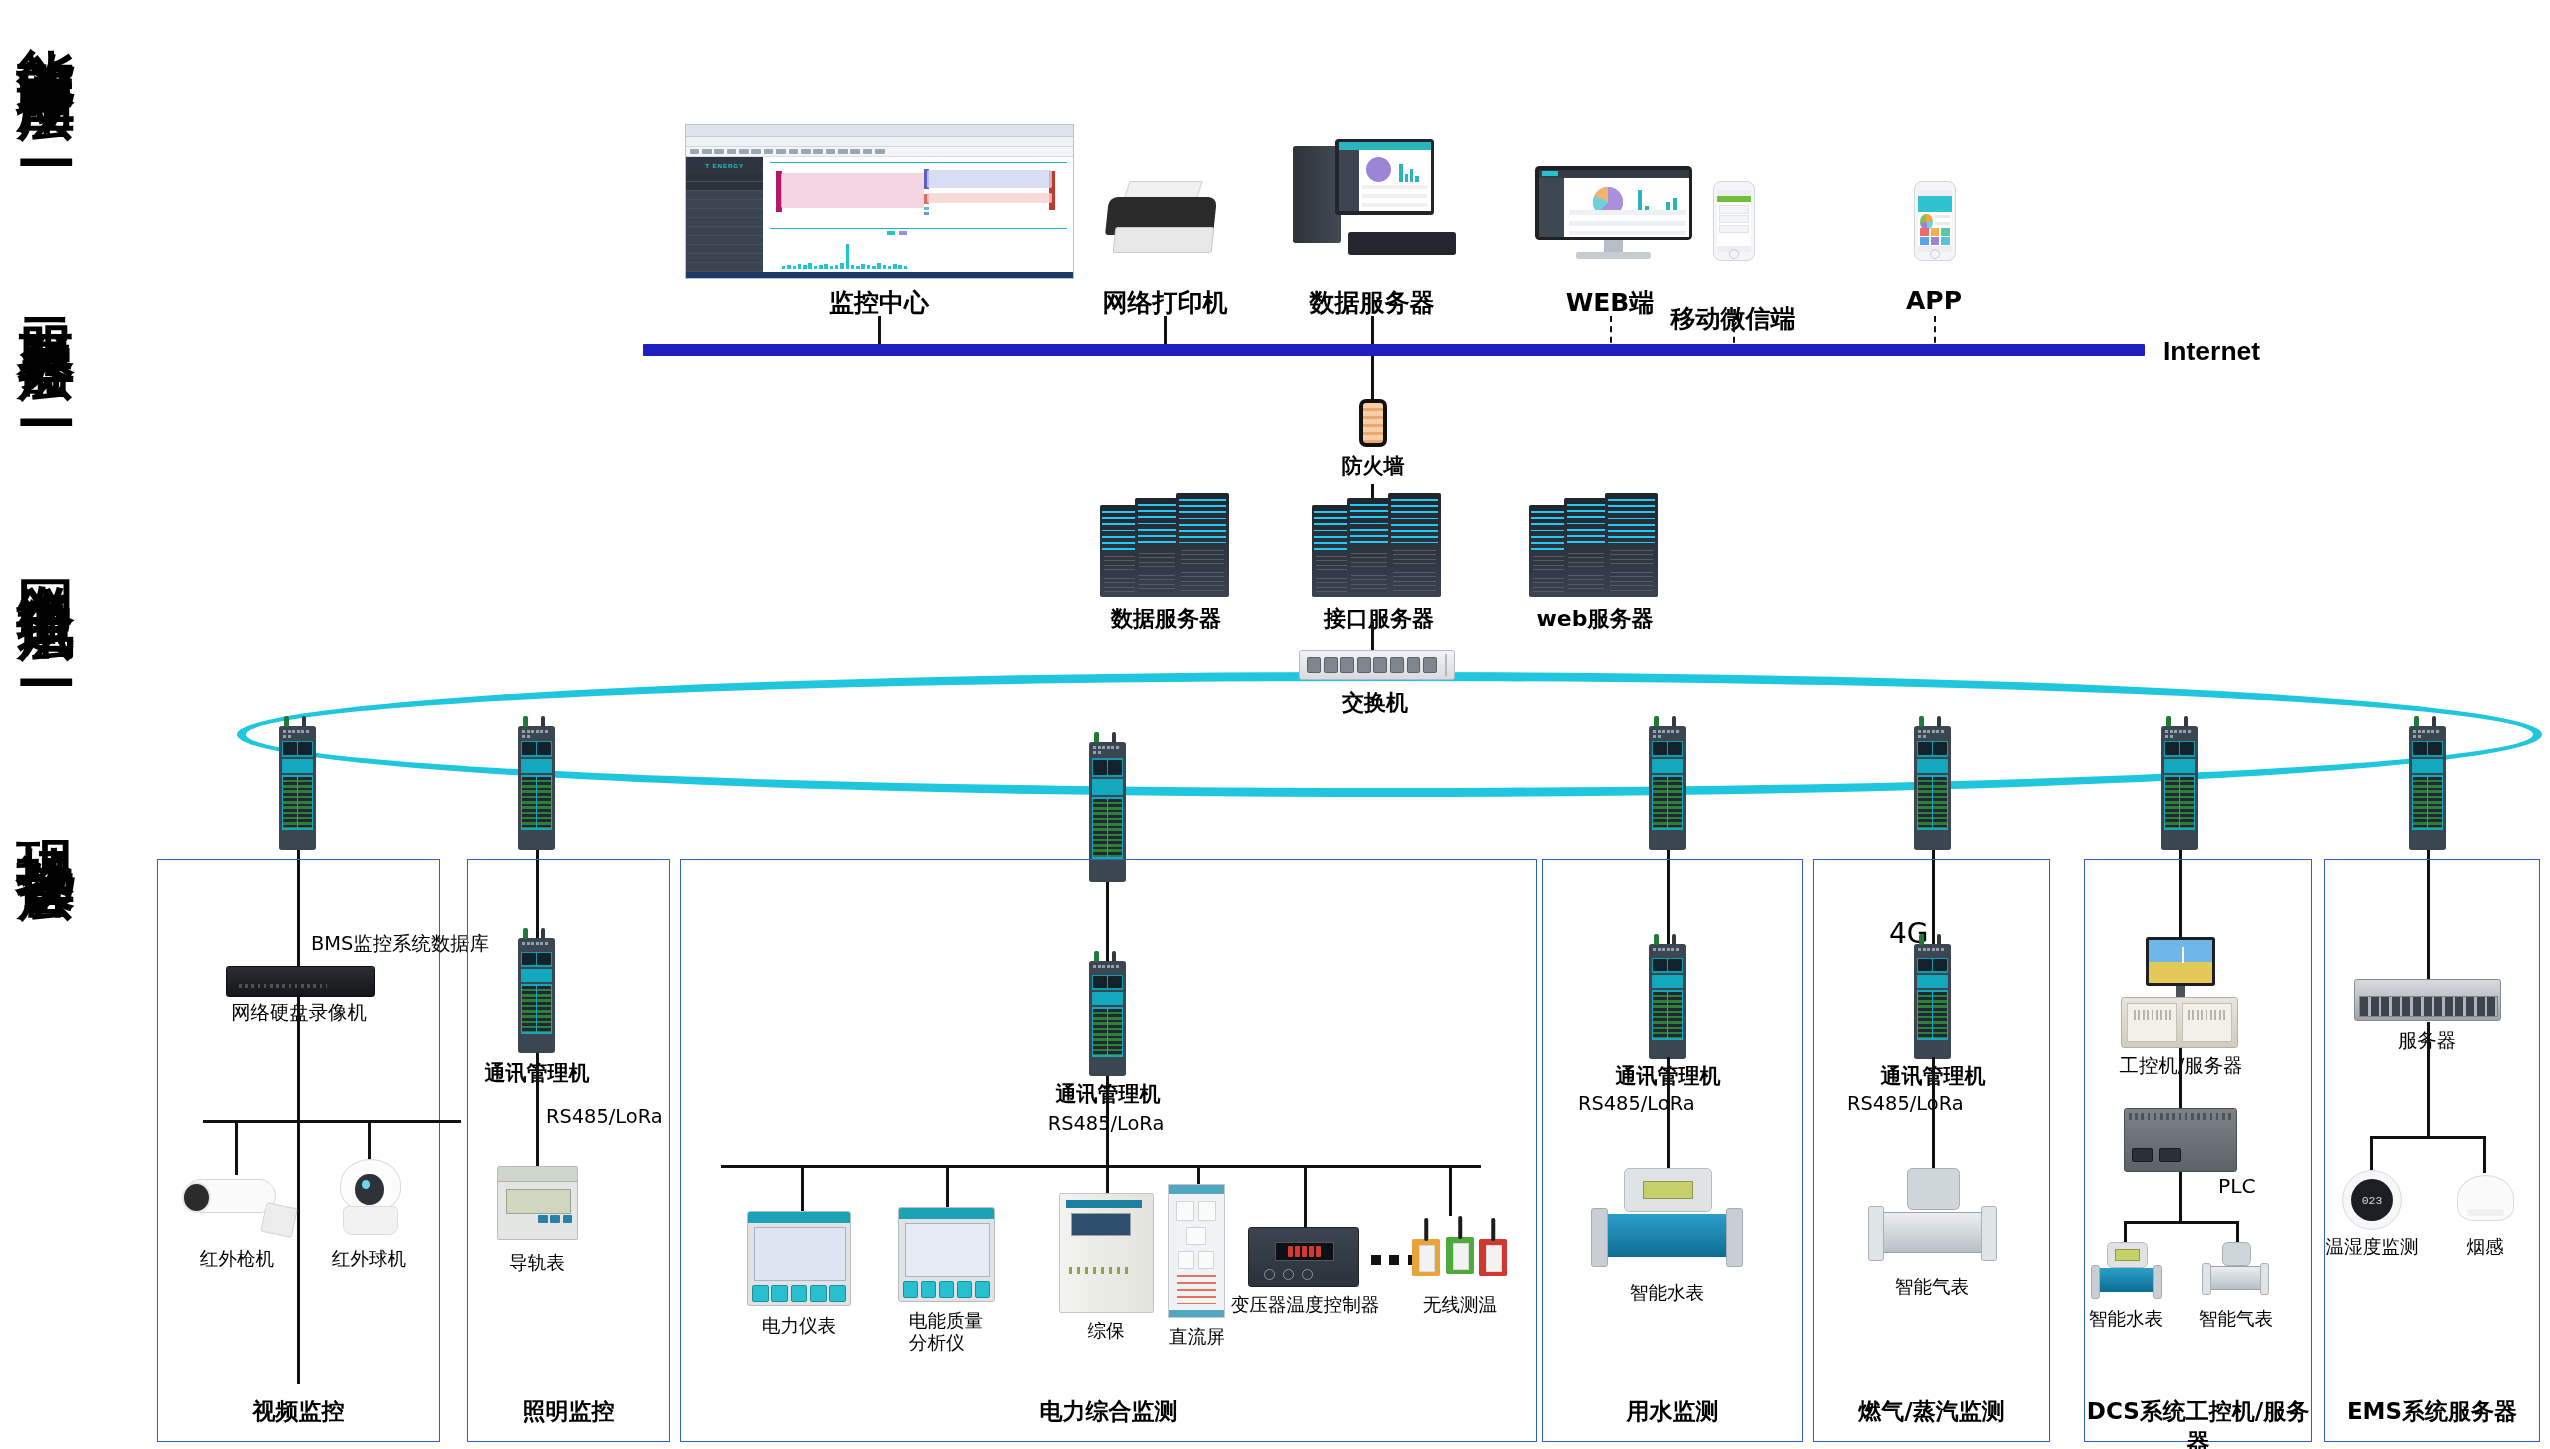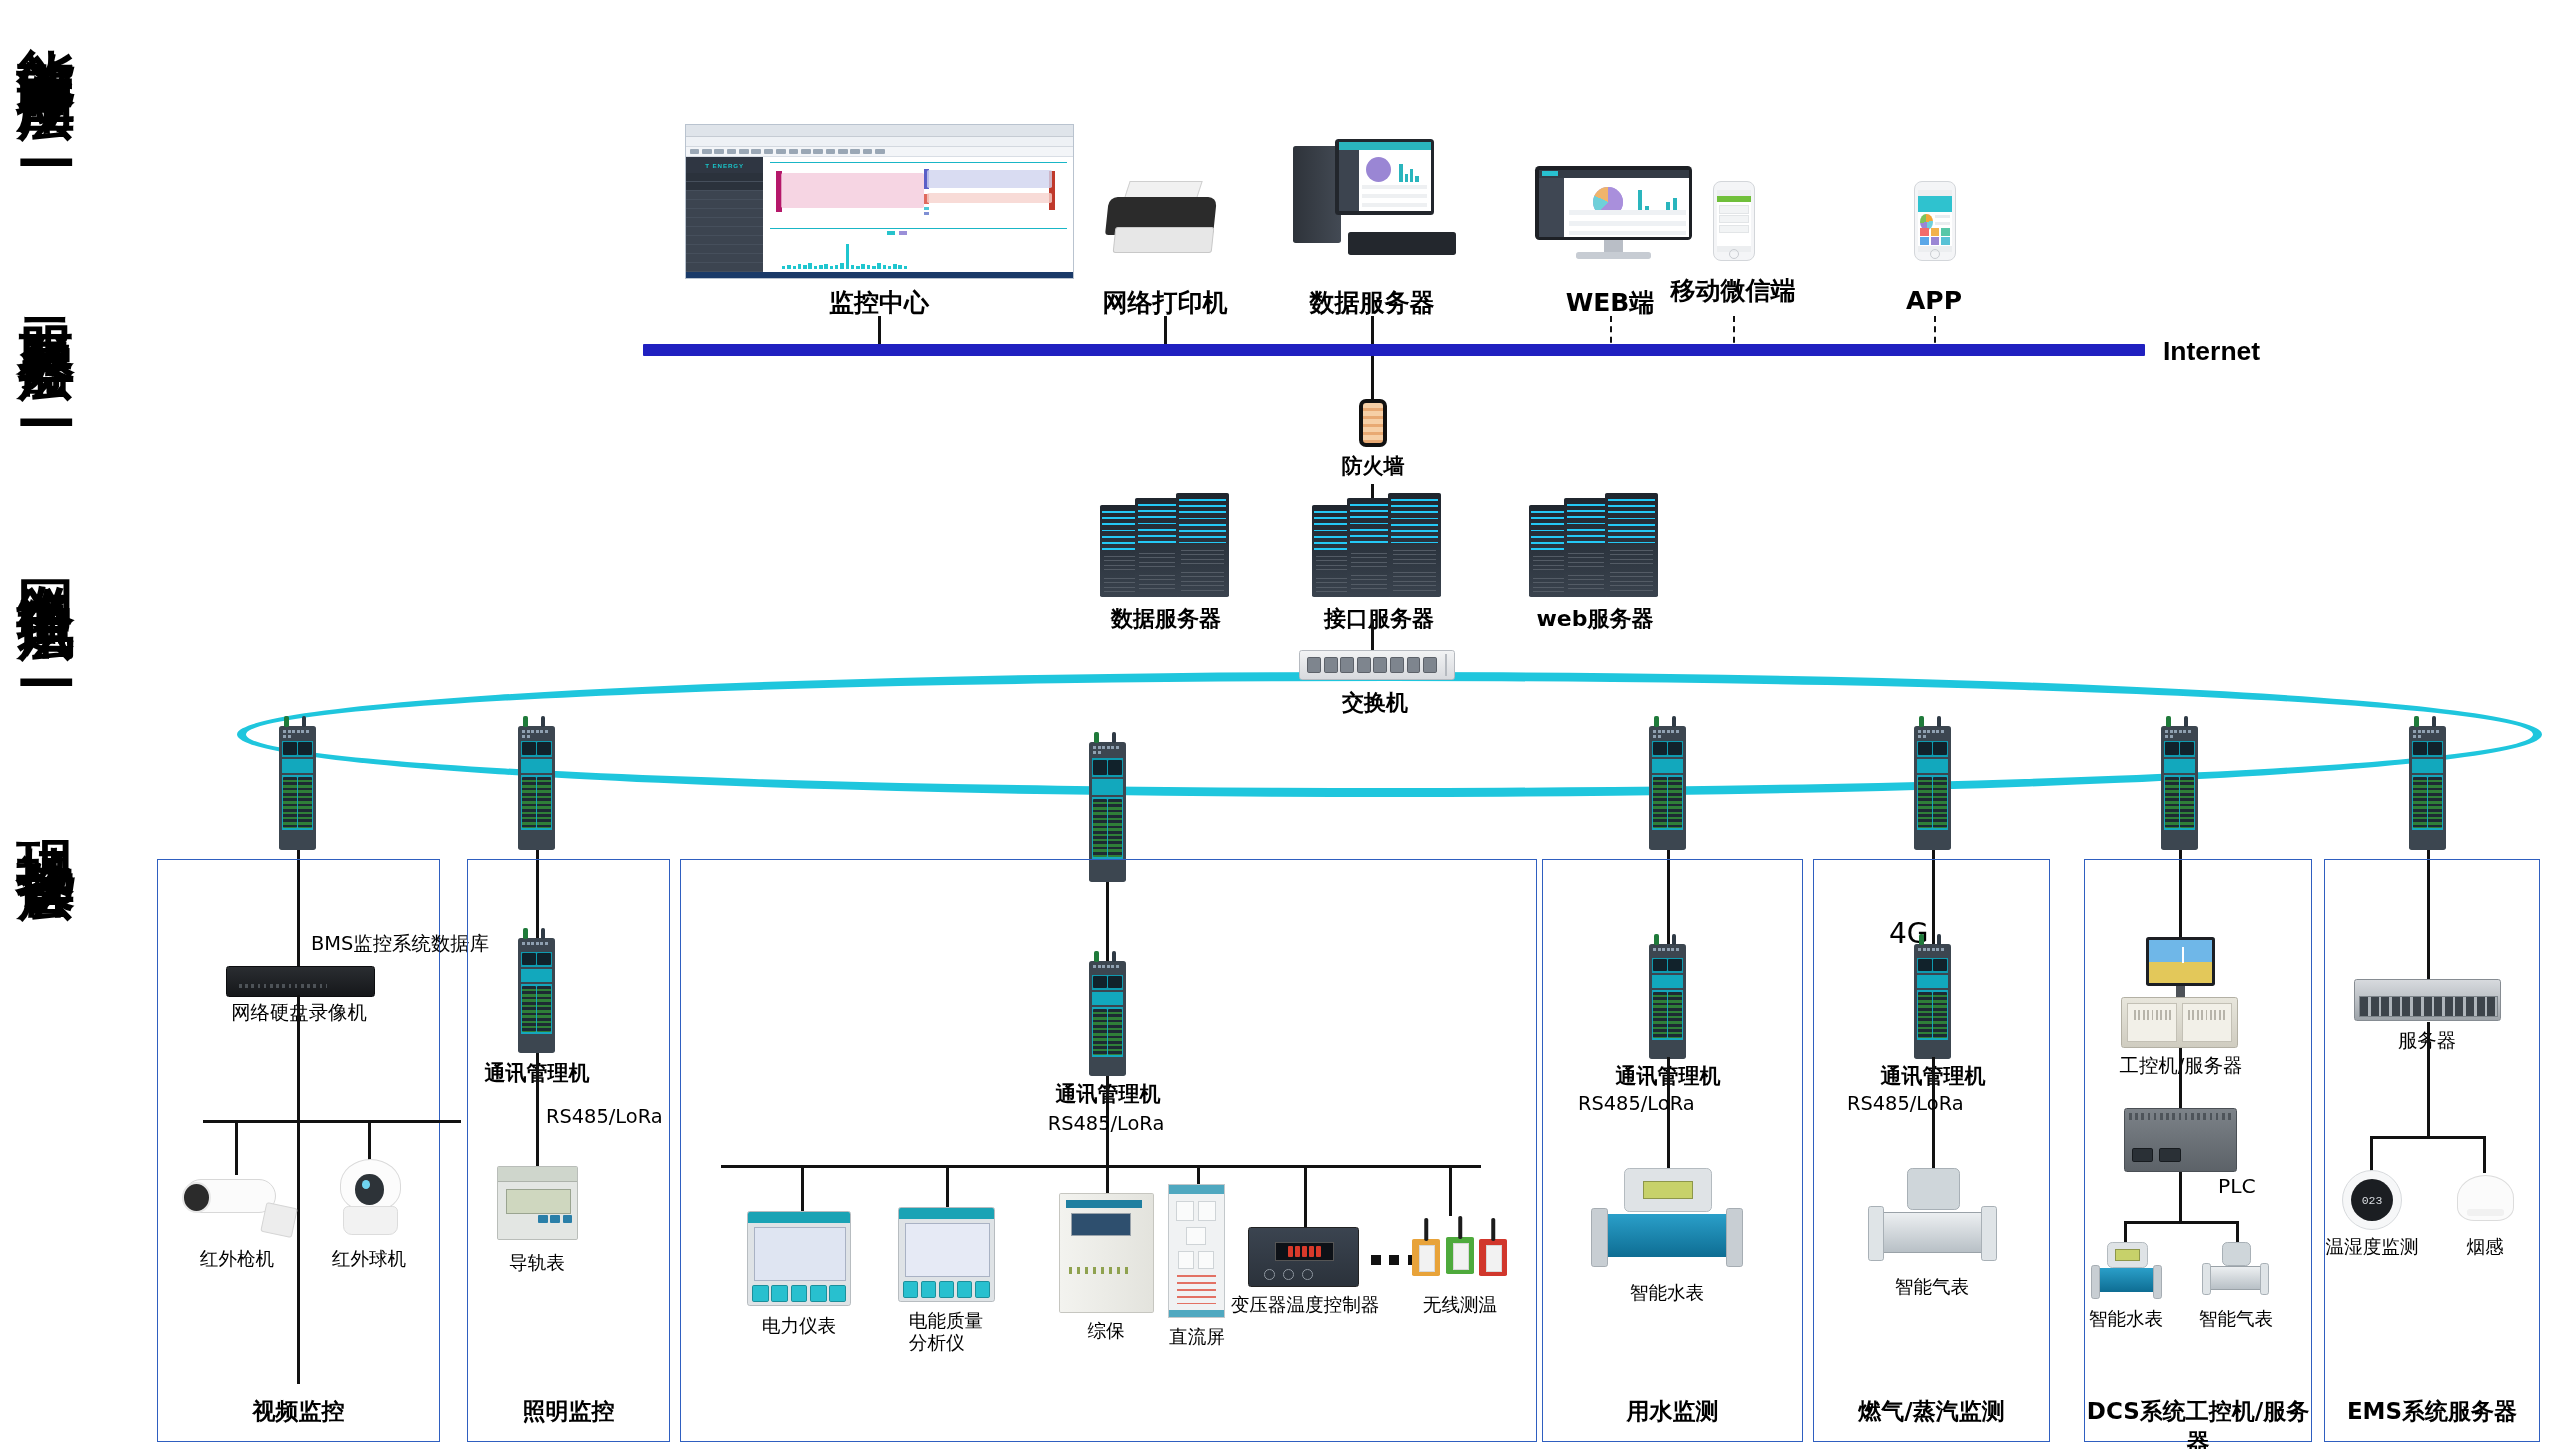--- a/index.html
+++ b/index.html
@@ -373,21 +373,21 @@
     <div class="ph-screen">
       <div style="position:absolute;left:0;top:0;width:100%;height:9%;background:#eceef0;"></div>
       <div style="position:absolute;left:0;top:9%;width:100%;height:10%;background:#6fbf3a;"></div>
       <div style="position:absolute;left:6%;top:24%;width:88%;height:14%;background:#f2f4f5;border:0.9px solid #e2e5e7;box-sizing:border-box;"></div>
       <div style="position:absolute;left:6%;top:40%;width:88%;height:14%;background:#f2f4f5;border:0.9px solid #e2e5e7;box-sizing:border-box;"></div>
       <div style="position:absolute;left:6%;top:56%;width:88%;height:14%;background:#f2f4f5;border:0.9px solid #e2e5e7;box-sizing:border-box;"></div>
       <div style="position:absolute;left:0;bottom:0;width:100%;height:9%;background:#eceef0;"></div>
     </div>
     <div class="ph-home"></div>
   </div>
-  <div class="lbl ctr" style="left:1733px;top:274px;font-size:25px;">移动微信端</div>
+  <div class="lbl ctr" style="left:1733px;top:302px;font-size:25px;">移动微信端</div>
   <div class="vdash" style="left:1733px;top:316px;height:37px;"></div>
 
   <div class="phone" style="left:1914px;top:181px;width:42px;height:80px;">
     <div class="ph-screen">
       <div style="position:absolute;left:0;top:0;width:100%;height:9%;background:#eceef0;"></div>
       <div style="position:absolute;left:0;top:9%;width:100%;height:26%;background:#2fc2cf;"></div>
       <div style="position:absolute;left:8%;top:38%;width:36%;height:26%;border-radius:50%;
                   background:conic-gradient(#f2a63a 0 22%,#6fd0d9 22% 48%,#9a86d4 48% 72%,#7ec45b 72% 100%);"></div>
       <div style="position:absolute;left:50%;top:40%;width:44%;height:22%;
                   background:repeating-linear-gradient(180deg,#e9ecef 0 3.5px,#fff 3.5px 7px);"></div>
@@ -800,20 +800,21 @@
   <div class="wtag" style="left:1446px;top:1237px;width:28px;height:37px;background:#4eaa3c;">
     <div class="ant"></div>
       <div class="lab"></div>
   </div>
   <div class="wtag" style="left:1479px;top:1239px;width:28px;height:37px;background:#d1372c;">
     <div class="ant"></div>
       <div class="lab"></div>
   </div>
   <div class="lbl thin ctr" style="left:1460px;top:1292px;font-size:18.6px;">无线测温</div>
 
+  <div class="area-title" style="left:680px;top:1396px;width:857px;font-size:23px;">电力综合监测</div>
 
   <div class="area" style="left:1542px;top:859px;width:261px;height:583px;"></div>
   <div class="gw" style="left:1649px;top:944px;width:37px;height:115px;">
     <div class="ant" style="left:5.3px;"></div>
       <div class="ant" style="left:23px;background:#2f3a45;"></div>
     <div class="leds">
         <i></i>
         <i></i>
         <i></i>
         <i></i>

